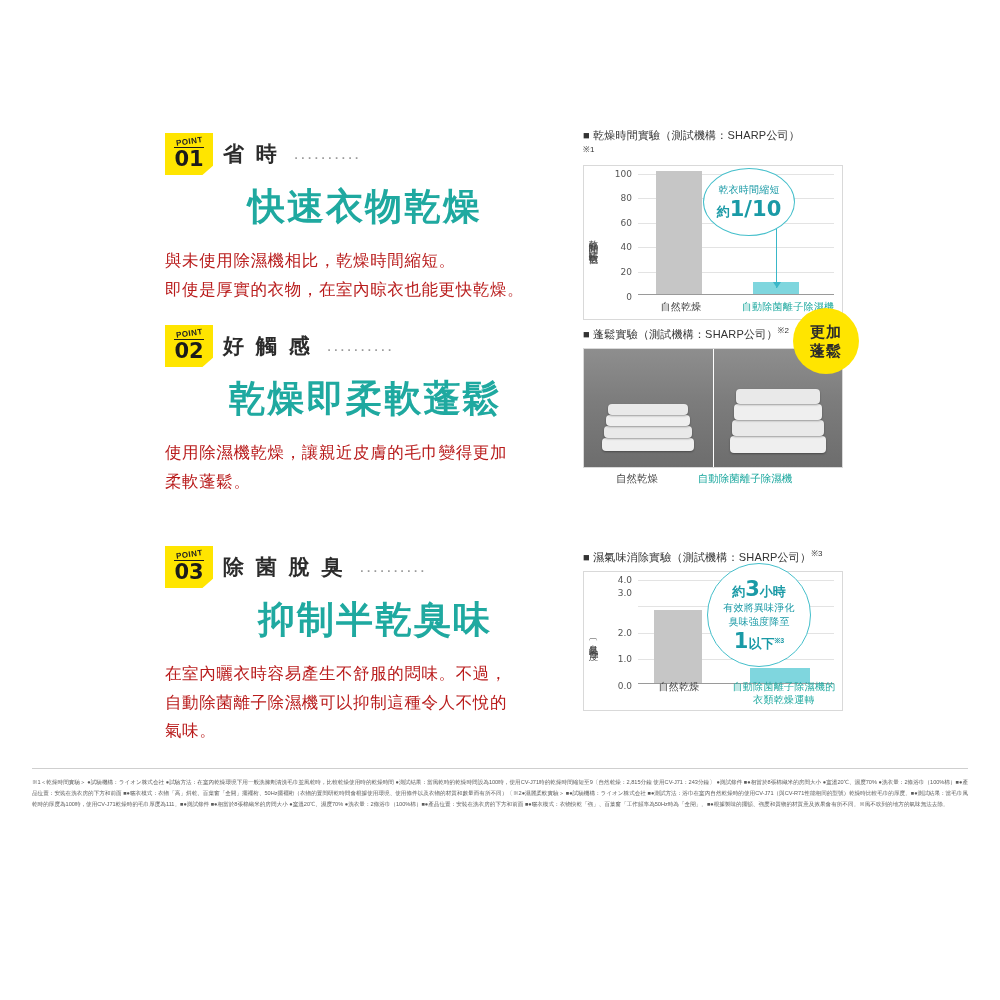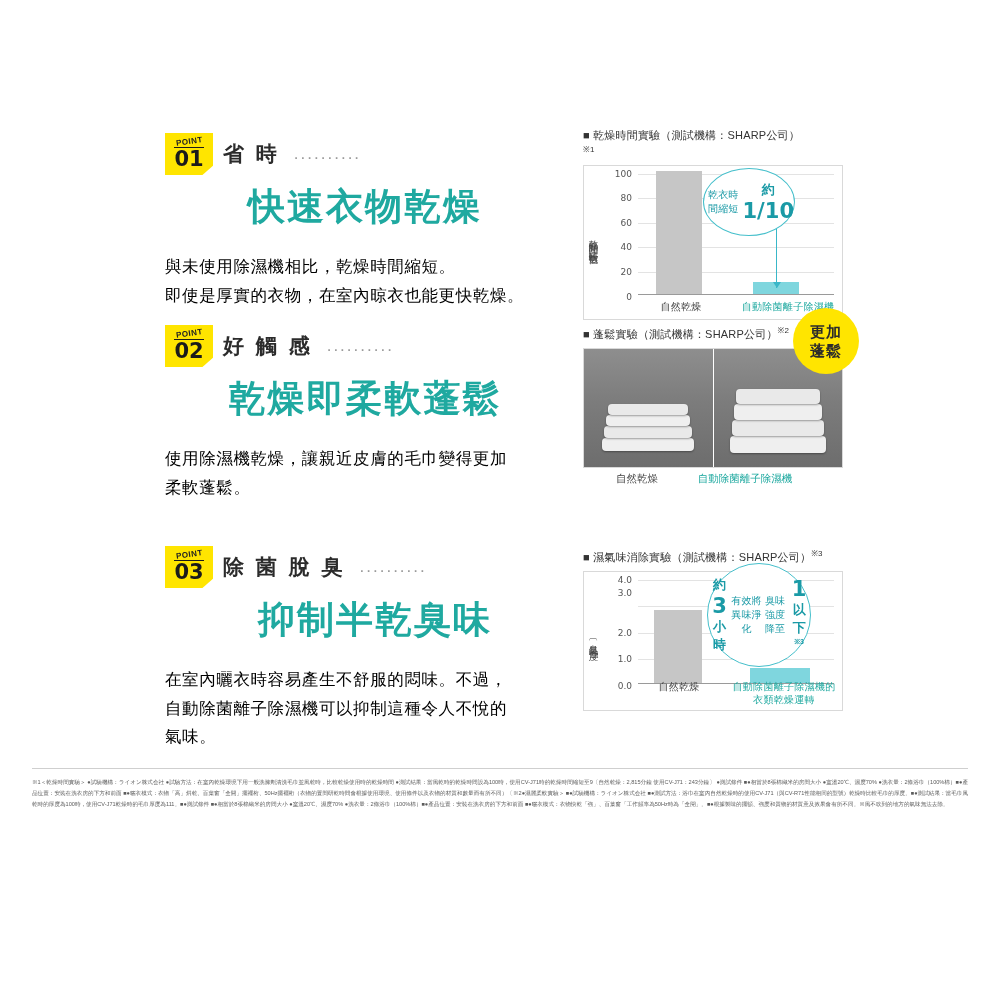--- a/index.html
+++ b/index.html
@@ -39,22 +39,22 @@
   }
   .dots { color:#9a9a9a; font-size:17px; letter-spacing:2px; margin-left:4px; }
 
   .big-title {
     margin-top:12px;
     font-size:37px; font-weight:bold; color:#1fa9a0; letter-spacing:2px;
     line-height:1.1;
     text-align:center;
   }
   .body-text {
-    margin-top:24px;
-    font-size:16.5px; color:#000000; line-height:1.75; letter-spacing:.6px;
+    margin-top:18px;
+    font-size:16.5px; color:#b91c1c; line-height:1.75; letter-spacing:.6px;
   }
 
   
   .fig { position:absolute; }
   .fig-cap {
     font-size:11px; color:#333; margin-bottom:6px; letter-spacing:.2px;
   }
   .fig-cap sup { font-size:8px; }
 
   .chartbox { position:relative; border:1px solid #d9d9d9; background:#fff; }
@@ -85,21 +85,21 @@
   
   .varrow { position:absolute; width:1px; background:#39b7c8; }
   .varrow:before, .varrow:after {
     content:""; position:absolute; left:-3.5px; border-left:4px solid transparent; border-right:4px solid transparent;
   }
   .varrow:before { top:0; border-bottom:6px solid #39b7c8; }
   .varrow:after { bottom:0; border-top:6px solid #39b7c8; }
 
   .bubble {
     position:absolute; background:#ffffff; border:1.5px solid #45bfcb;
-    border-radius:50%; display:flex; 
+    border-radius:50%; display:flex; flex-direction:column;
     align-items:center; justify-content:center; text-align:center;
     color:#1a9aa6;
   }
   .bubble .l1 { font-size:10px; letter-spacing:.2px; }
   .bubble .l2 { font-size:13px; font-weight:bold; }
   .bubble .l2 .big { font-size:21px; font-family:"DejaVu Sans", sans-serif; }
 
   .yellowbubble {
     position:absolute; background:#ffe500; border-radius:50%;
     display:flex; align-items:center; justify-content:center; text-align:center;

